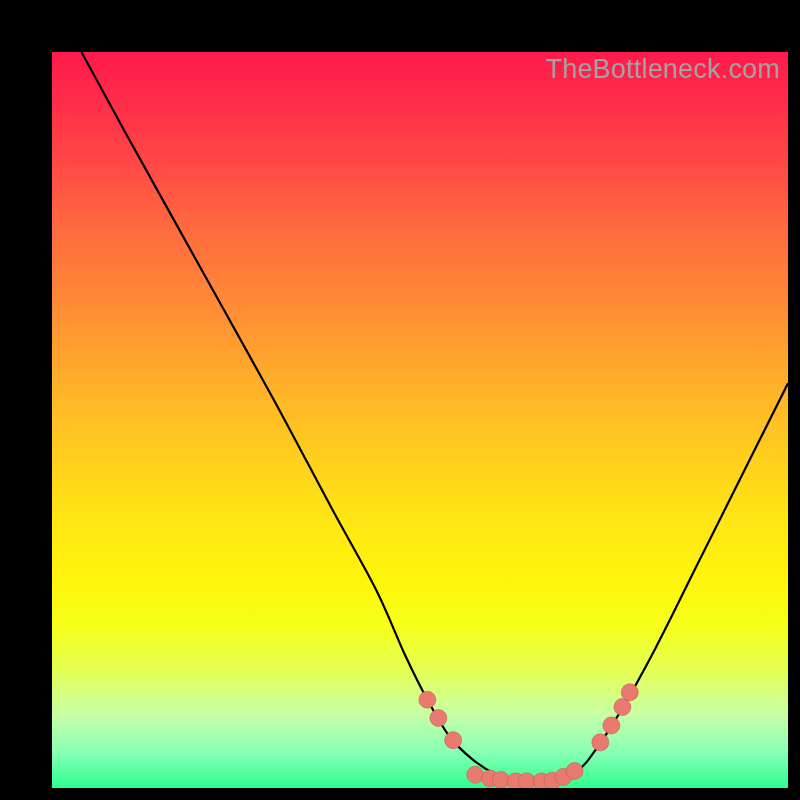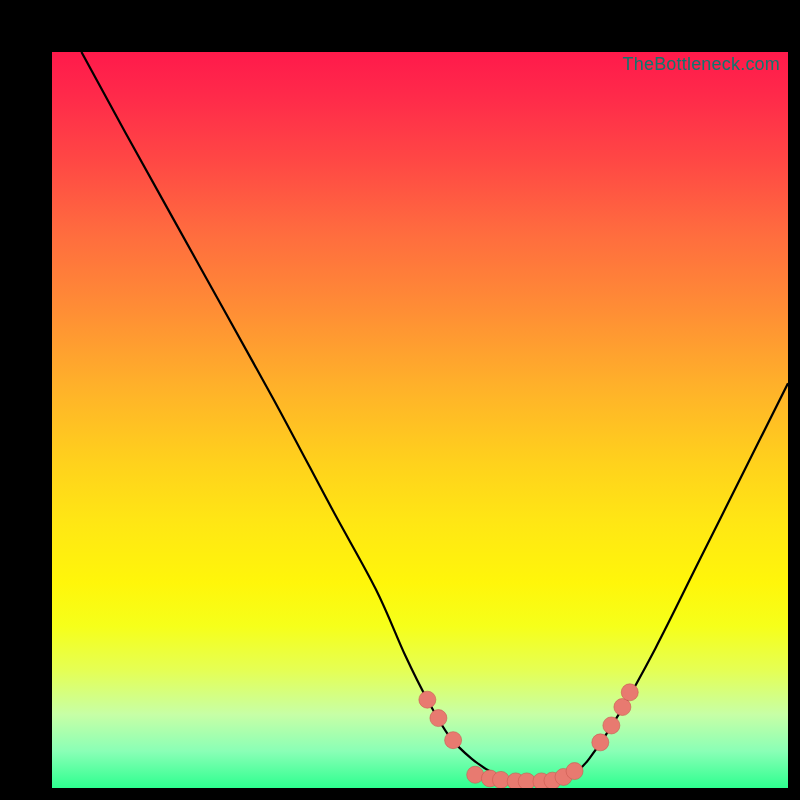--- a/index.html
+++ b/index.html
@@ -45,22 +45,22 @@
       #e5ff54 84%,
       #c7ffa6 90%,
       #8affb6 95%,
       #2eff8f 100%
     );
   }
   .attribution {
     position: absolute;
     top: 2px;
     right: 8px;
-    color: #0f766e;
-    font-size: 18px;
+    color: #a3a3a3;
+    font-size: 27px;
     font-weight: 500;
     letter-spacing: 0.2px;
     user-select: none;
   }
   svg.curve {
     position: absolute;
     inset: 0;
   }
 </style>
 </head>

